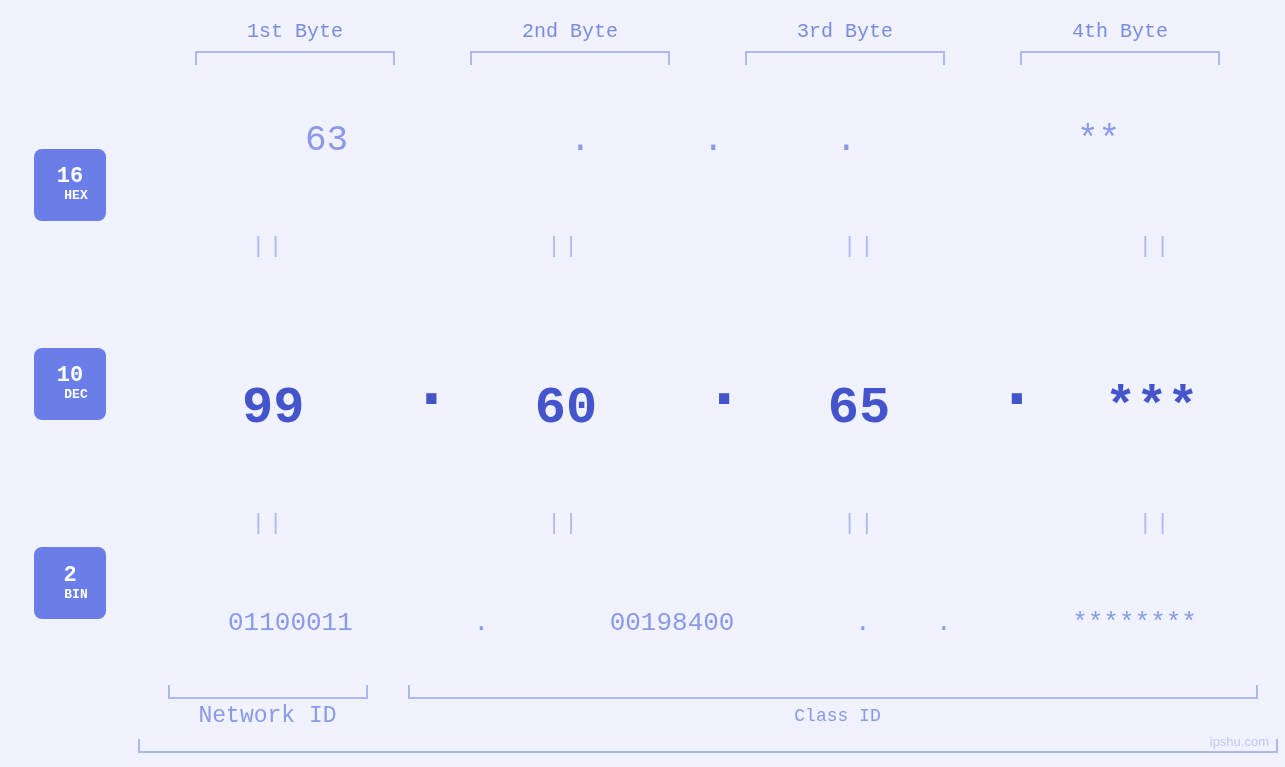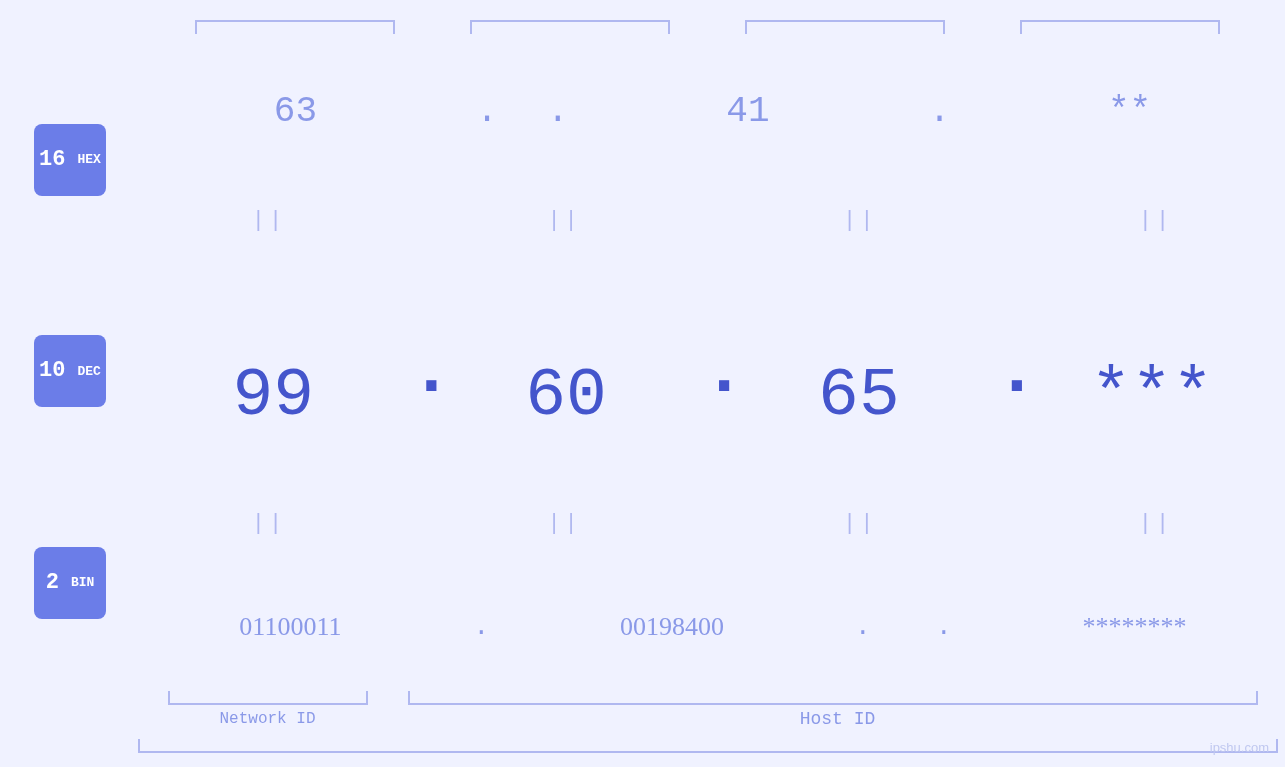--- a/index.html
+++ b/index.html
@@ -67,21 +67,21 @@
       padding: 0 20px;
     }
 
     .badge {
       background: #6b7de8;
       color: white;
       border-radius: 8px;
       width: 72px;
       height: 72px;
       display: flex;
-      flex-direction: row;
+      flex-direction: column;
       align-items: center;
       justify-content: center;
       font-weight: bold;
     }
 
     .badge-num {
       font-size: 22px;
       line-height: 1;
     }
 
@@ -116,30 +116,30 @@
     }
 
     .octet-value-hex {
       color: #8a99e8;
       font-size: 36px;
       font-family: 'Courier New', Courier, monospace;
     }
 
     .octet-value-dec {
       color: #4455cc;
-      font-size: 68px;
+      font-size: 52px;
       font-family: 'Courier New', Courier, monospace;
-      font-weight: normal;
+      font-weight: bold;
       margin-top: 48px;
     }
 
     .octet-value-bin {
       color: #8a99e8;
       font-size: 26px;
-      font-family: Liberation Serif, serif;
+      font-family: Liberation Mono, monospace;
     }
 
     .dot-hex {
       color: #8a99e8;
       font-size: 36px;
       margin: 0 -10px;
     }
 
     .dot-dec {
       color: #4455cc;
@@ -160,37 +160,43 @@
     .equals-cell {
       width: 240px;
       text-align: center;
       color: #b0b8f0;
       font-size: 22px;
       letter-spacing: 4px;
     }
 
     .watermark {
       position: absolute;
-      bottom: 12px;
+      bottom: 18px;
       right: 16px;
       color: #c0c8f0;
       font-size: 13px;
       font-family: Arial, sans-serif;
     }
 
     .sep-dot {
       width: 20px;
       text-align: center;
     }
   </style>
 </head>
 <body>
 
 <div class="main-container">
 
+  <div class="byte-headers">
+    <div class="byte-header">1st Byte</div>
+    <div class="byte-header">2nd Byte</div>
+    <div class="byte-header">3rd Byte</div>
+    <div class="byte-header">4th Byte</div>
+  </div>
 
   <div class="bracket-line">
     <div class="bracket"></div>
     <div class="bracket"></div>
     <div class="bracket"></div>
     <div class="bracket"></div>
   </div>
 
   <div style="display:flex; flex-direction:row; width:1285px; flex:1;">
 
@@ -210,23 +216,20 @@
     </div>
 
     <div class="octets-grid">
 
       <div class="octet-row">
         <div class="octet-cell">
           <span class="octet-value-hex">63</span>
         </div>
         <div class="sep-dot dot-hex">.</div>
         <div class="sep-dot dot-hex">.</div>
-        <div class="octet-cell">
-          <span class="octet-value-hex">41</span>
-        </div>
         <div class="sep-dot dot-hex">.</div>
         <div class="octet-cell">
           <span class="octet-value-hex">**</span>
         </div>
       </div>
 
       <div class="equals-row">
         <div class="equals-cell">||</div>
         <div style="width:20px;"></div>
         <div class="equals-cell">||</div>
@@ -290,22 +293,22 @@
         <div style="width:200px; height:14px; border-bottom:2px solid #b0b8f0; border-left:2px solid #b0b8f0; border-right:2px solid #b0b8f0; margin:0 auto;"></div>
       </div>
       <div style="width:20px;"></div>
 
       <div style="flex:1;">
         <div style="width:calc(100% - 20px); height:14px; border-bottom:2px solid #b0b8f0; border-left:2px solid #b0b8f0; border-right:2px solid #b0b8f0;"></div>
       </div>
     </div>
 
     <div style="display:flex; flex-direction:row; align-items:center; margin-bottom:10px;">
-      <div style="width:260px; text-align:center; color:#8a99e8; font-size:16px; font-family:'Courier New',monospace;">Network ID</div>
-      <div style="flex:1; text-align:center; color:#8a99e8; font-size:18px; font-family:'Courier New',monospace;">Host ID</div>
+      <div style="width:260px; text-align:center; color:#8a99e8; font-size:23px; font-family:'Courier New',monospace;">Network ID</div>
+      <div style="flex:1; text-align:center; color:#8a99e8; font-size:18px; font-family:'Courier New',monospace;">Class ID</div>
     </div>
 
     <div style="width:100%; height:14px; border-bottom:2px solid #b0b8f0; border-left:2px solid #b0b8f0; border-right:2px solid #b0b8f0; margin-bottom:14px;"></div>
 
   </div>
 
   <div class="watermark">ipshu.com</div>
 
 </div>
 

